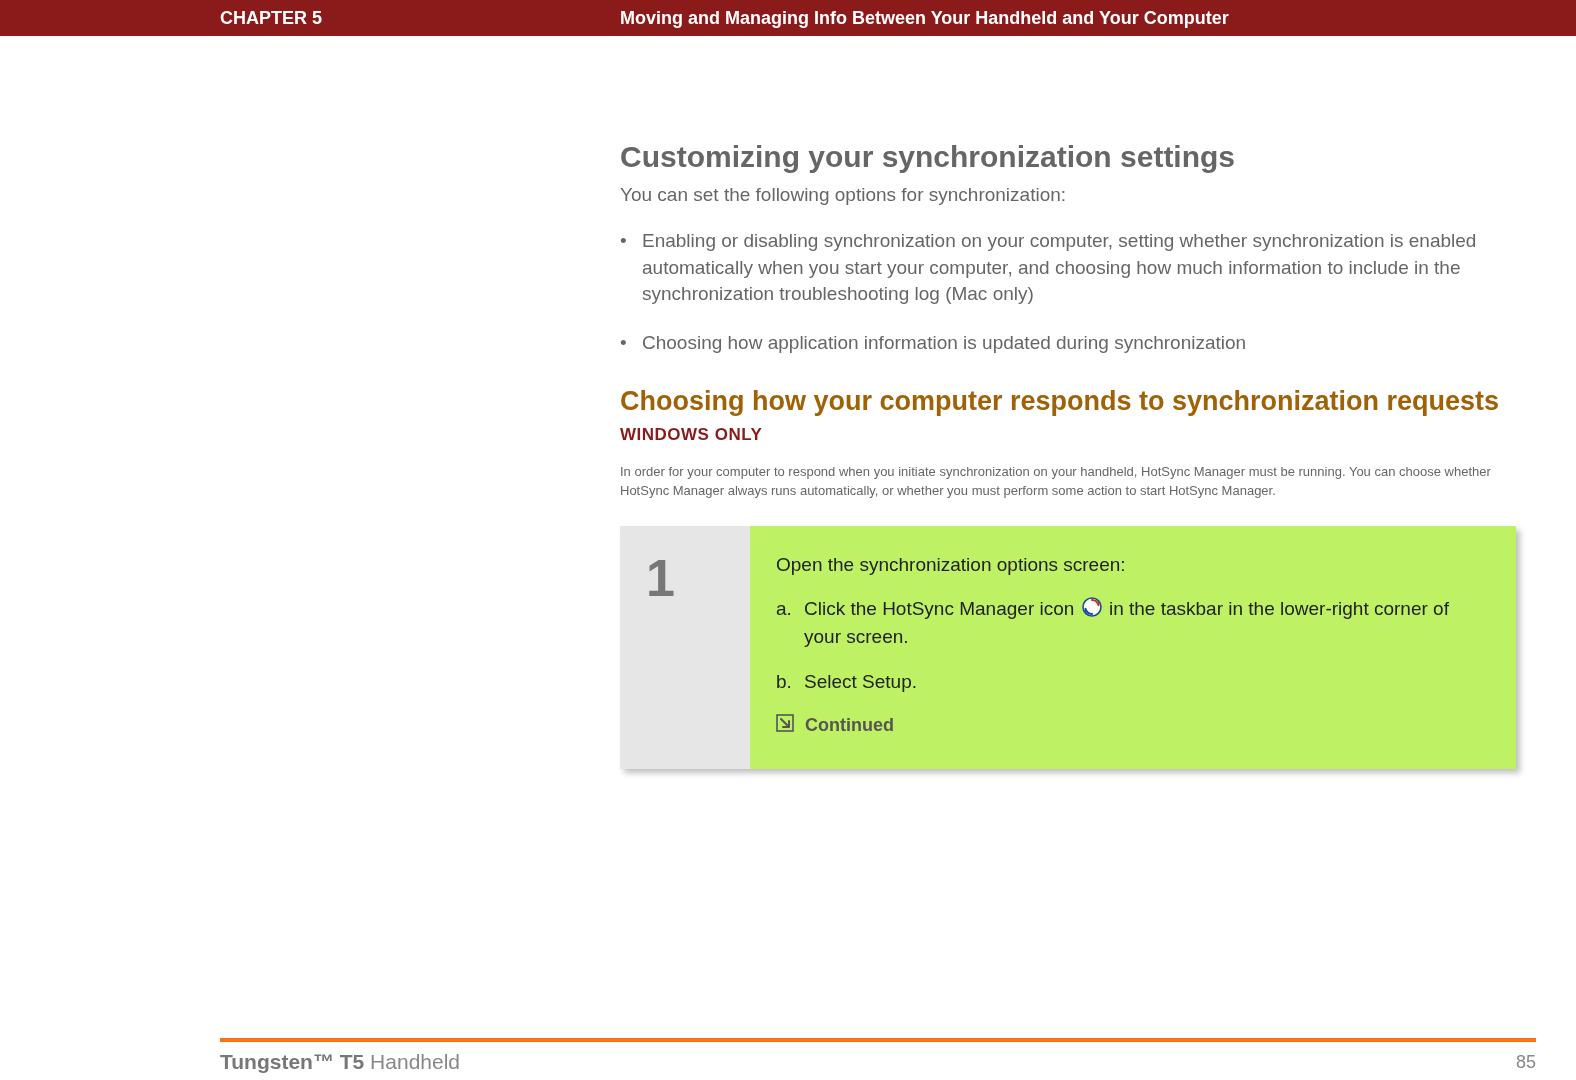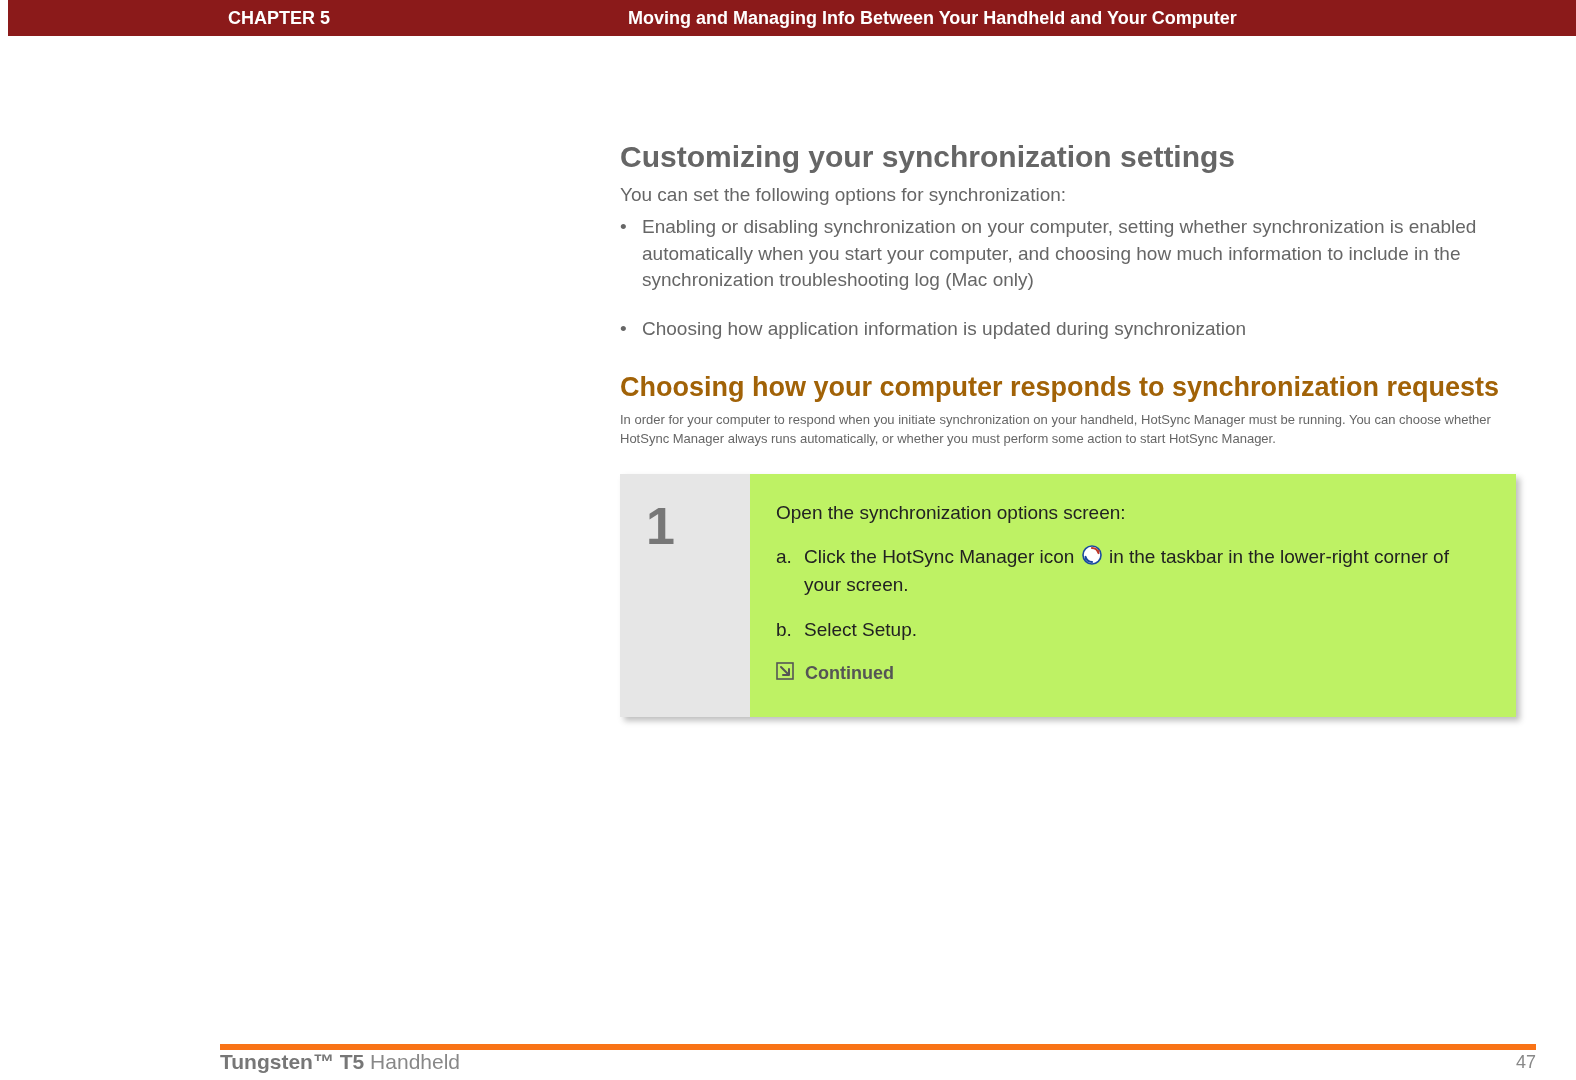--- a/index.html
+++ b/index.html
@@ -11,21 +11,20 @@
       position: relative;
     }
     .header-bar {
       background: #8b1a1a;
       color: #fff;
       height: 36px;
       display: flex;
       align-items: center;
       font-weight: bold;
       font-size: 18px;
-      margin-left: 8px;
     }
     .chapter-label {
       margin-left: 220px;
       width: 350px;
     }
     .header-title {
       margin-left: 50px;
       text-align: center;
     }
     .content {
@@ -36,21 +35,21 @@
     }
     .section-heading {
       font-size: 30px;
       font-weight: bold;
       color: #666;
       margin-bottom: 10px;
     }
     .intro-text {
       font-size: 19px;
       color: #666;
-      margin-bottom: 8px;
+      margin-bottom: 22px;
     }
     .bullet-list {
       list-style: none;
       margin-bottom: 30px;
     }
     .bullet-list li {
       position: relative;
       padding-left: 22px;
       font-size: 19px;
       color: #666;
@@ -140,22 +139,22 @@
     .continued-arrow {
       display: inline-block;
       vertical-align: middle;
       margin-right: 6px;
     }
     .footer {
       position: absolute;
       bottom: 6px;
       left: 220px;
       right: 40px;
-      border-top: 6px solid #f97316;
-      padding-top: 0;
+      border-top: 4px solid #f97316;
+      padding-top: 8px;
       display: flex;
       justify-content: space-between;
       align-items: center;
       color: #888;
       font-size: 21px;
     }
     .footer-product b { color: #777; }
     .footer-page { font-size: 18px; color: #888; }
   </style>
 </head>
@@ -170,20 +169,21 @@
 
   <h1 class="section-heading">Customizing your synchronization settings</h1>
   <p class="intro-text">You can set the following options for synchronization:</p>
 
   <ul class="bullet-list">
     <li>Enabling or disabling synchronization on your computer, setting whether synchronization is enabled automatically when you start your computer, and choosing how much information to include in the synchronization troubleshooting log (Mac only)</li>
     <li>Choosing how application information is updated during synchronization</li>
   </ul>
 
   <h2 class="subsection-heading">Choosing how your computer responds to synchronization requests</h2>
+  <div class="platform-label">WINDOWS ONLY</div>
   <p class="description-text">In order for your computer to respond when you initiate synchronization on your handheld, HotSync Manager must be running. You can choose whether HotSync Manager always runs automatically, or whether you must perform some action to start HotSync Manager.</p>
 
   <table class="step-table">
     <tbody>
         <tr>
       <td class="step-num-cell">
         <div class="step-num">1</div>
       </td>
       <td class="step-body-cell">
         <div class="step-intro">Open the synchronization options screen:</div>
@@ -220,14 +220,14 @@
     </tr>
   </tbody>
     </table>
 
 </div>
 
 <div class="footer">
   <span class="footer-product">
     <b>Tungsten™ T5</b><span> Handheld</span>
   </span>
-  <span class="footer-page">47</span>
+  <span class="footer-page">85</span>
 </div>
 
 </body></html>

